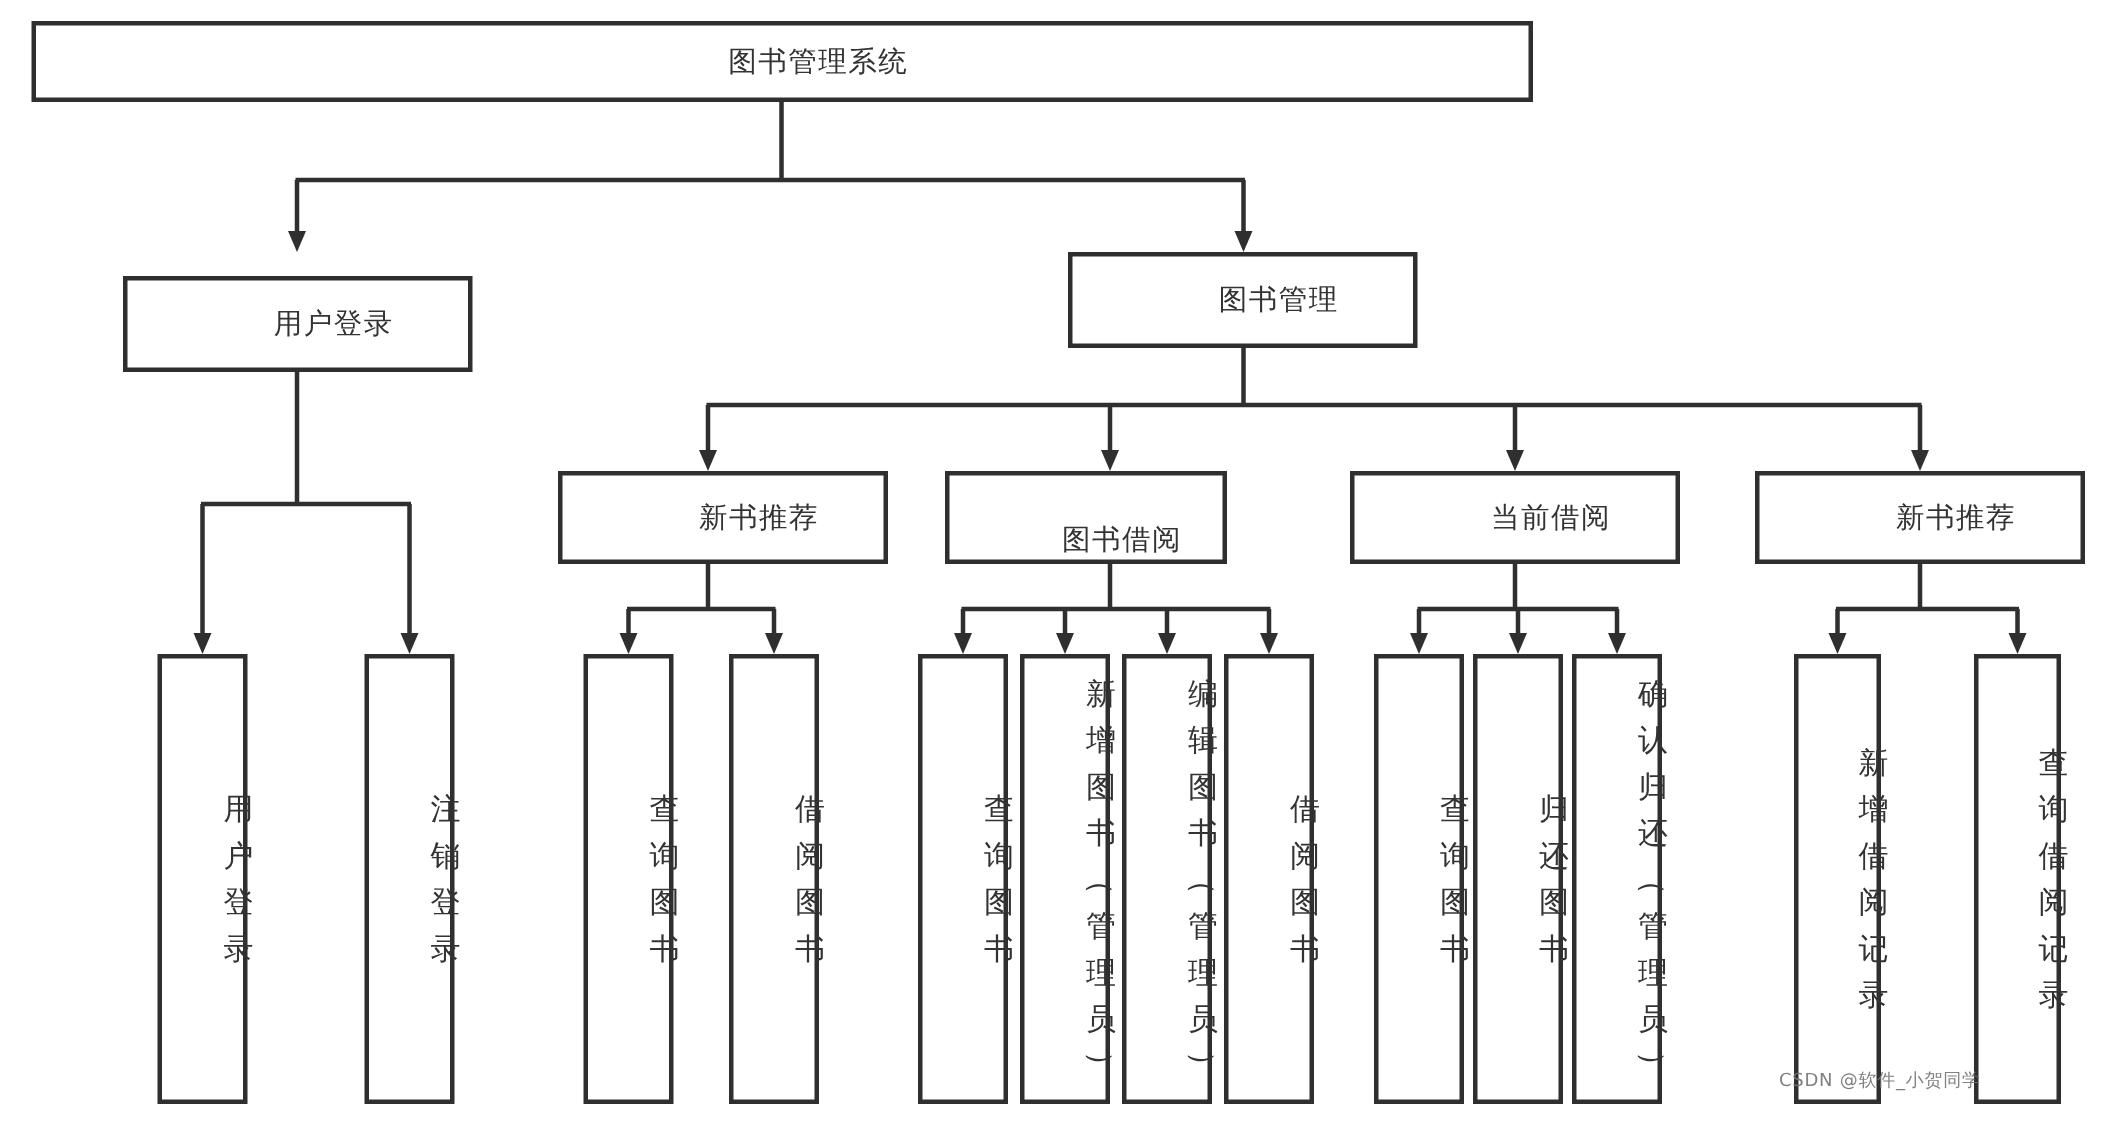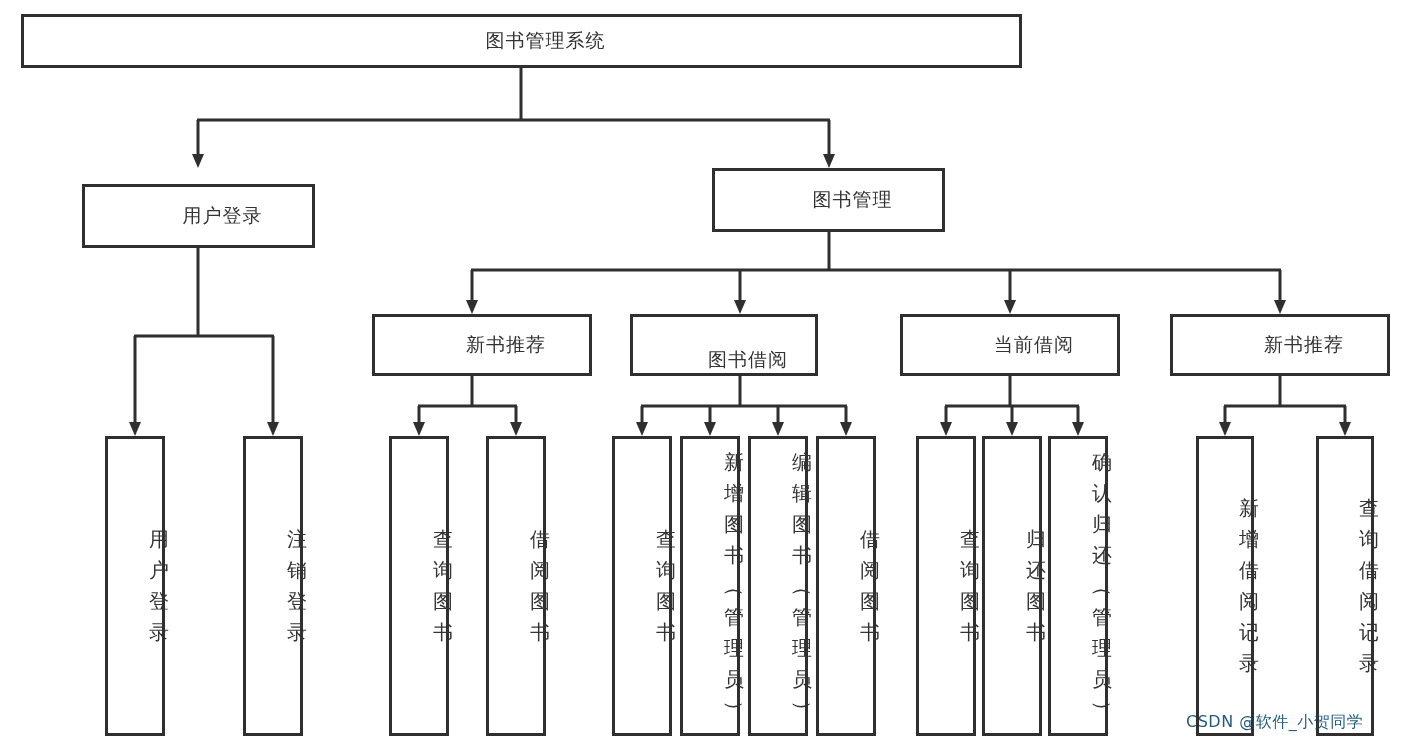--- a/index.html
+++ b/index.html
@@ -16,21 +16,21 @@
     z-index:2;
     padding-left:48px;
   }
   .h-node{font-size:19px;letter-spacing:1px;white-space:nowrap;}
   .v-node{width:60px;height:300px;}
   .vtext{display:flex;flex-direction:column;align-items:center;justify-content:center;height:100%;width:100%;}
   .vtext span{display:block;font-size:20px;line-height:31px;text-align:center;}
   .vtext span.rot{transform:rotate(90deg);}
   .watermark{
     position:absolute;left:1186px;top:712px;
-    font-size:16px;color:#0c4a6e;white-space:nowrap;
+    font-size:12px;color:#737373;white-space:nowrap;
     z-index:3;opacity:0.9;letter-spacing:0.5px;
   }
 </style>
 </head>
 <body>
 
 <div id="canvas">
 
   <svg id="wires" width="1405" height="747" viewBox="0 0 1405 747" fill="none" xmlns="http://www.w3.org/2000/svg">
     <g stroke="#2f2f2f" stroke-width="3">

